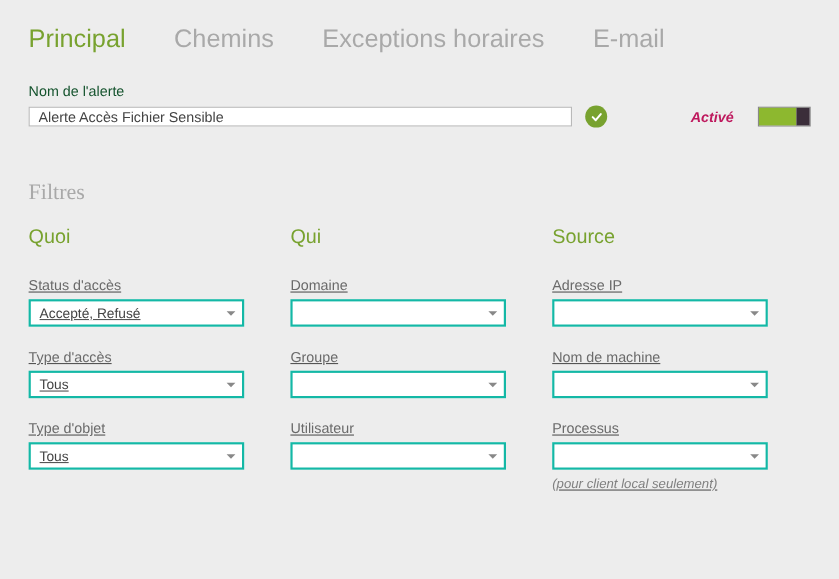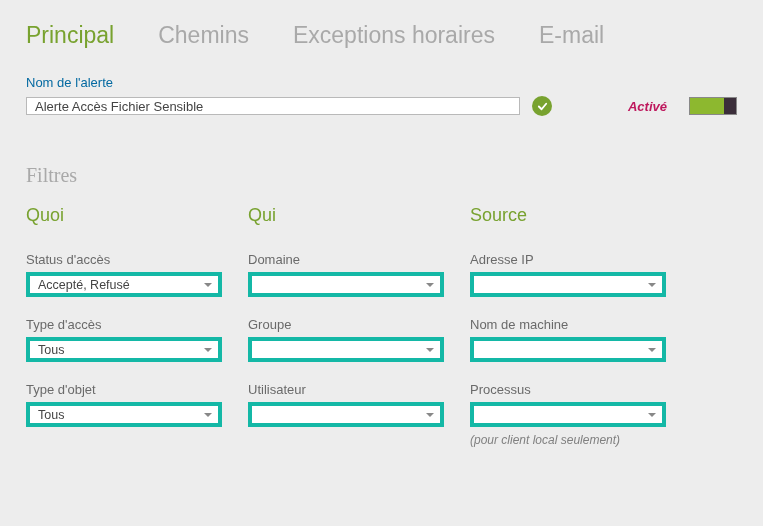--- a/index.html
+++ b/index.html
@@ -19,21 +19,21 @@
     font-weight: 400;
   }
   .tab {
     color: #a9a9a9;
     cursor: pointer;
   }
   .tab.active { color: #78a22f; }
   .content { padding: 10px 26px 18px 26px; }
   .alert-name-label {
     font-size: 13px;
-    color: #0369a1;
+    color: #14532d;
     margin-top: 6px;
     margin-bottom: 6px;
   }
   .alert-row {
     display: flex;
     align-items: center;
     gap: 12px;
   }
   .name-input {
     width: 494px;
@@ -82,40 +82,40 @@
   .section-title {
     font-size: 20px;
     font-weight: 300;
     color: #a9a9a9;
     margin-top: 48px;
     margin-bottom: 18px;
     font-family: Liberation Serif, serif;
   }
   .columns {
     display: flex;
-    gap: 22px;
+    gap: 38px;
   }
   .col { width: 200px; }
   .col-title {
     font-size: 18px;
     font-weight: 400;
     color: #78a22f;
     margin-bottom: 26px;
   }
-  .field { margin-bottom: 20px; }
+  .field { margin-bottom: 20px; text-decoration: underline; }
   .field-label {
     font-size: 13px;
     color: #6a6a6a;
     margin-bottom: 5px;
     display: block;
   }
   .select-box {
     position: relative;
     background: #fff;
-    border: 4px solid #14b8a6;
+    border: 2px solid #14b8a6;
     height: 25px;
     width: 196px;
     display: flex;
     align-items: center;
     padding: 0 40px 0 8px;
     font-size: 12.5px;
     color: #444;
     cursor: pointer;
   }
   .select-box .caret {

